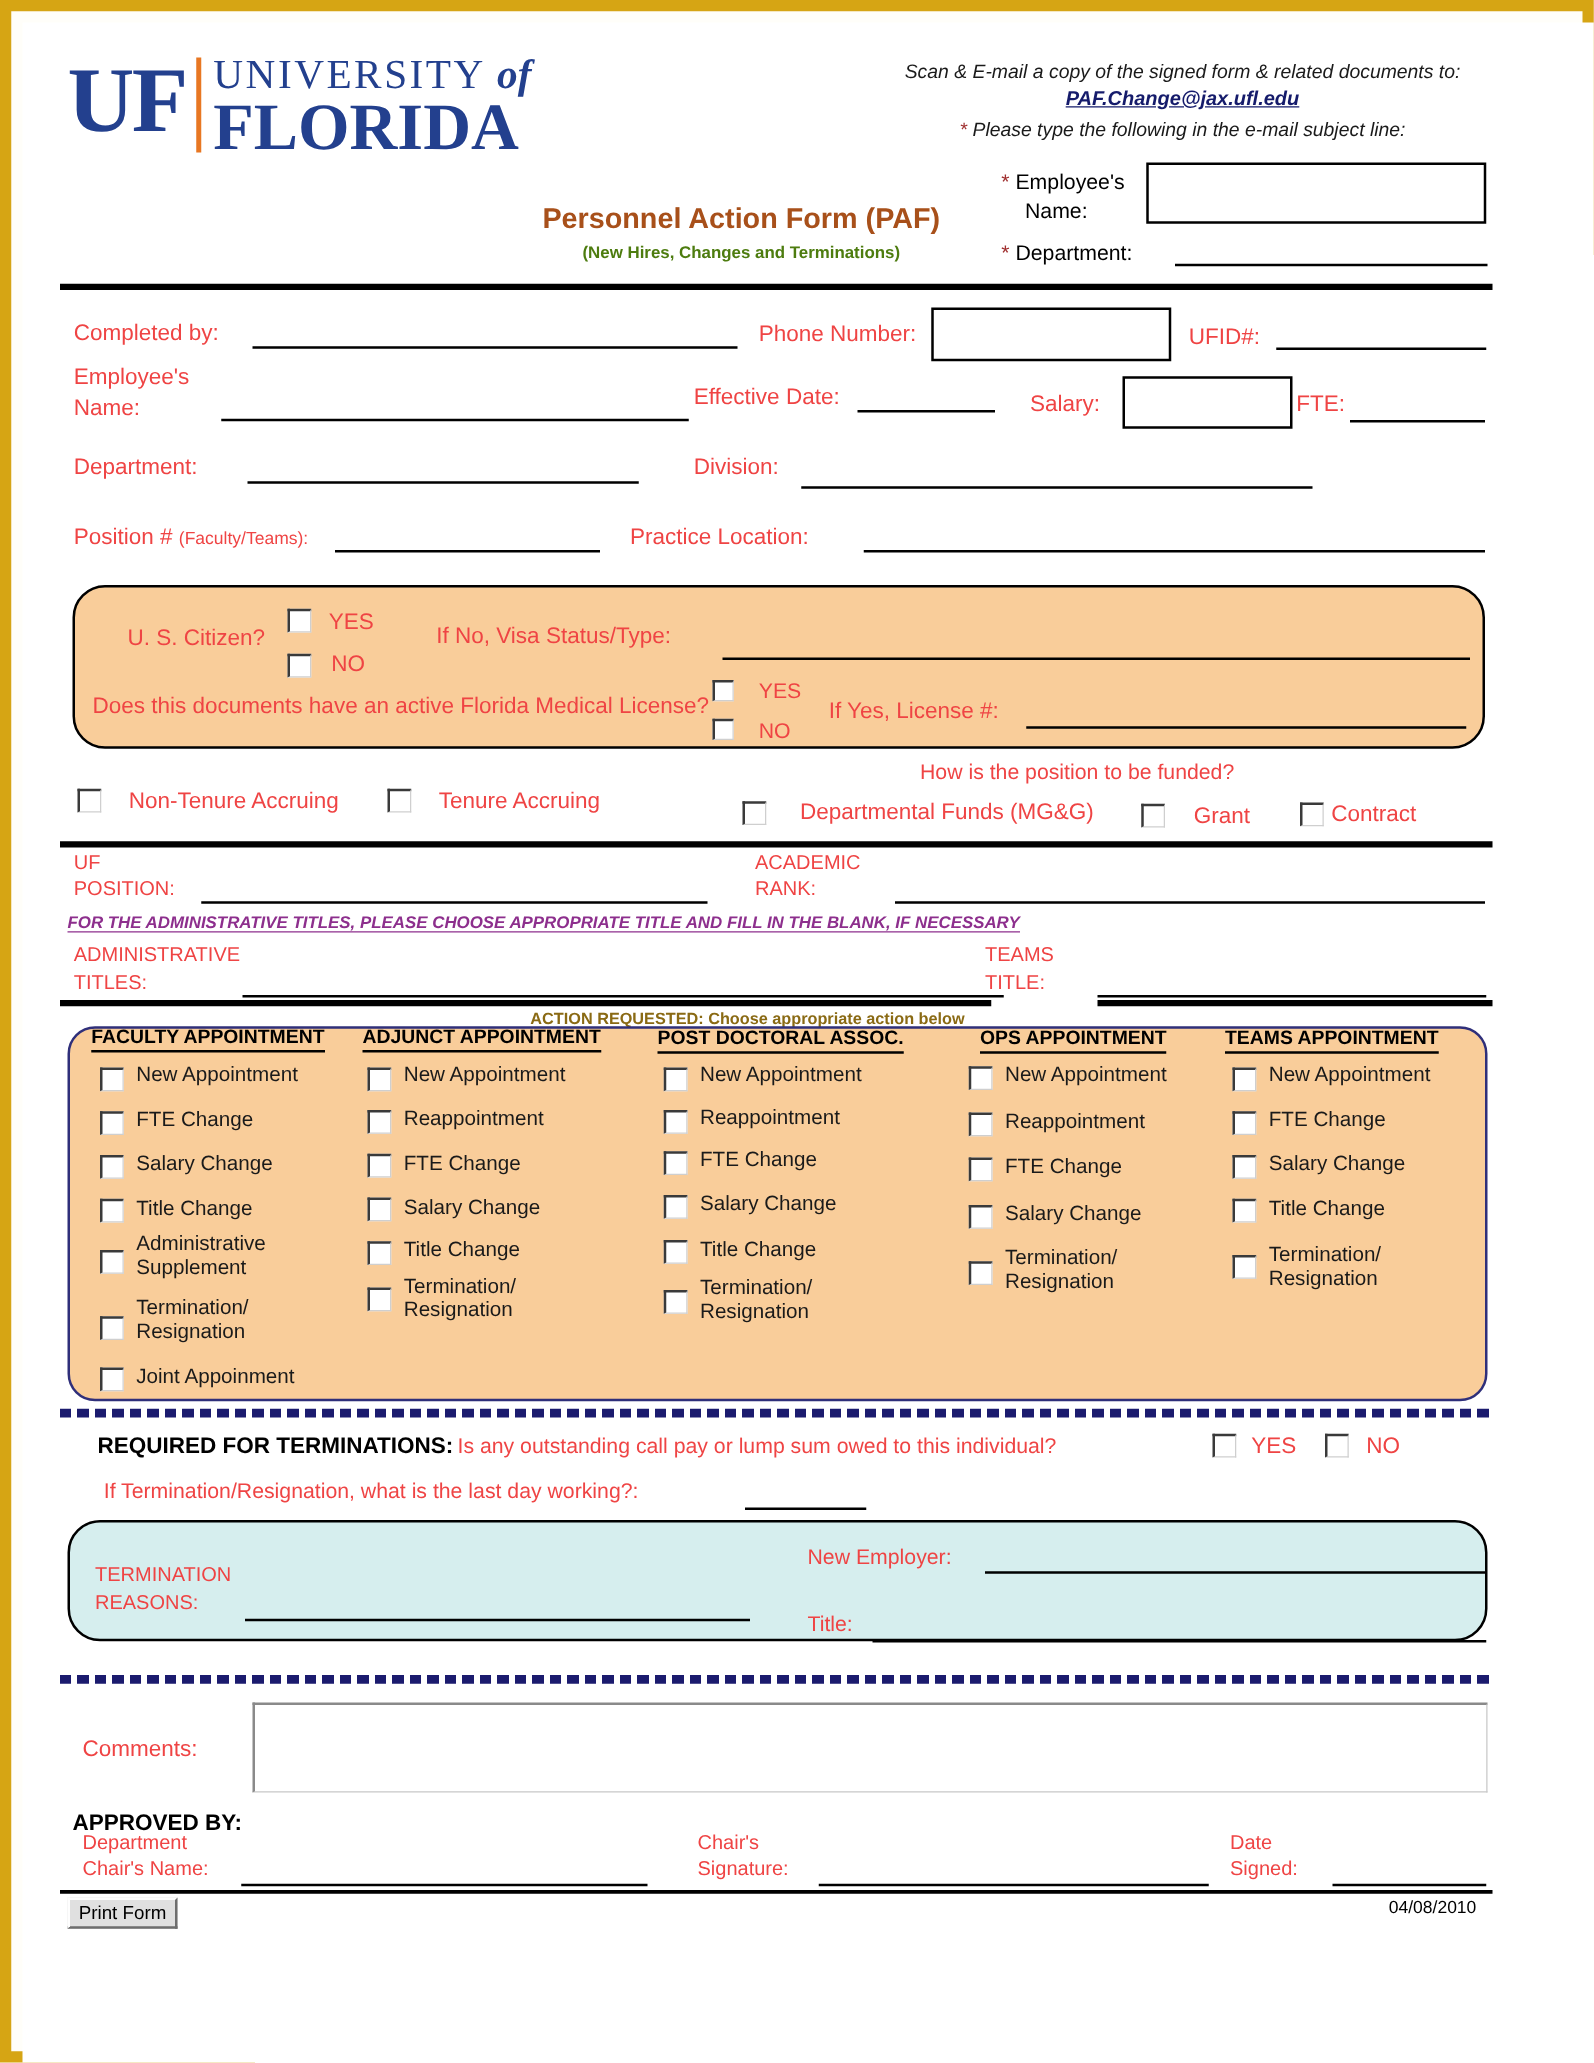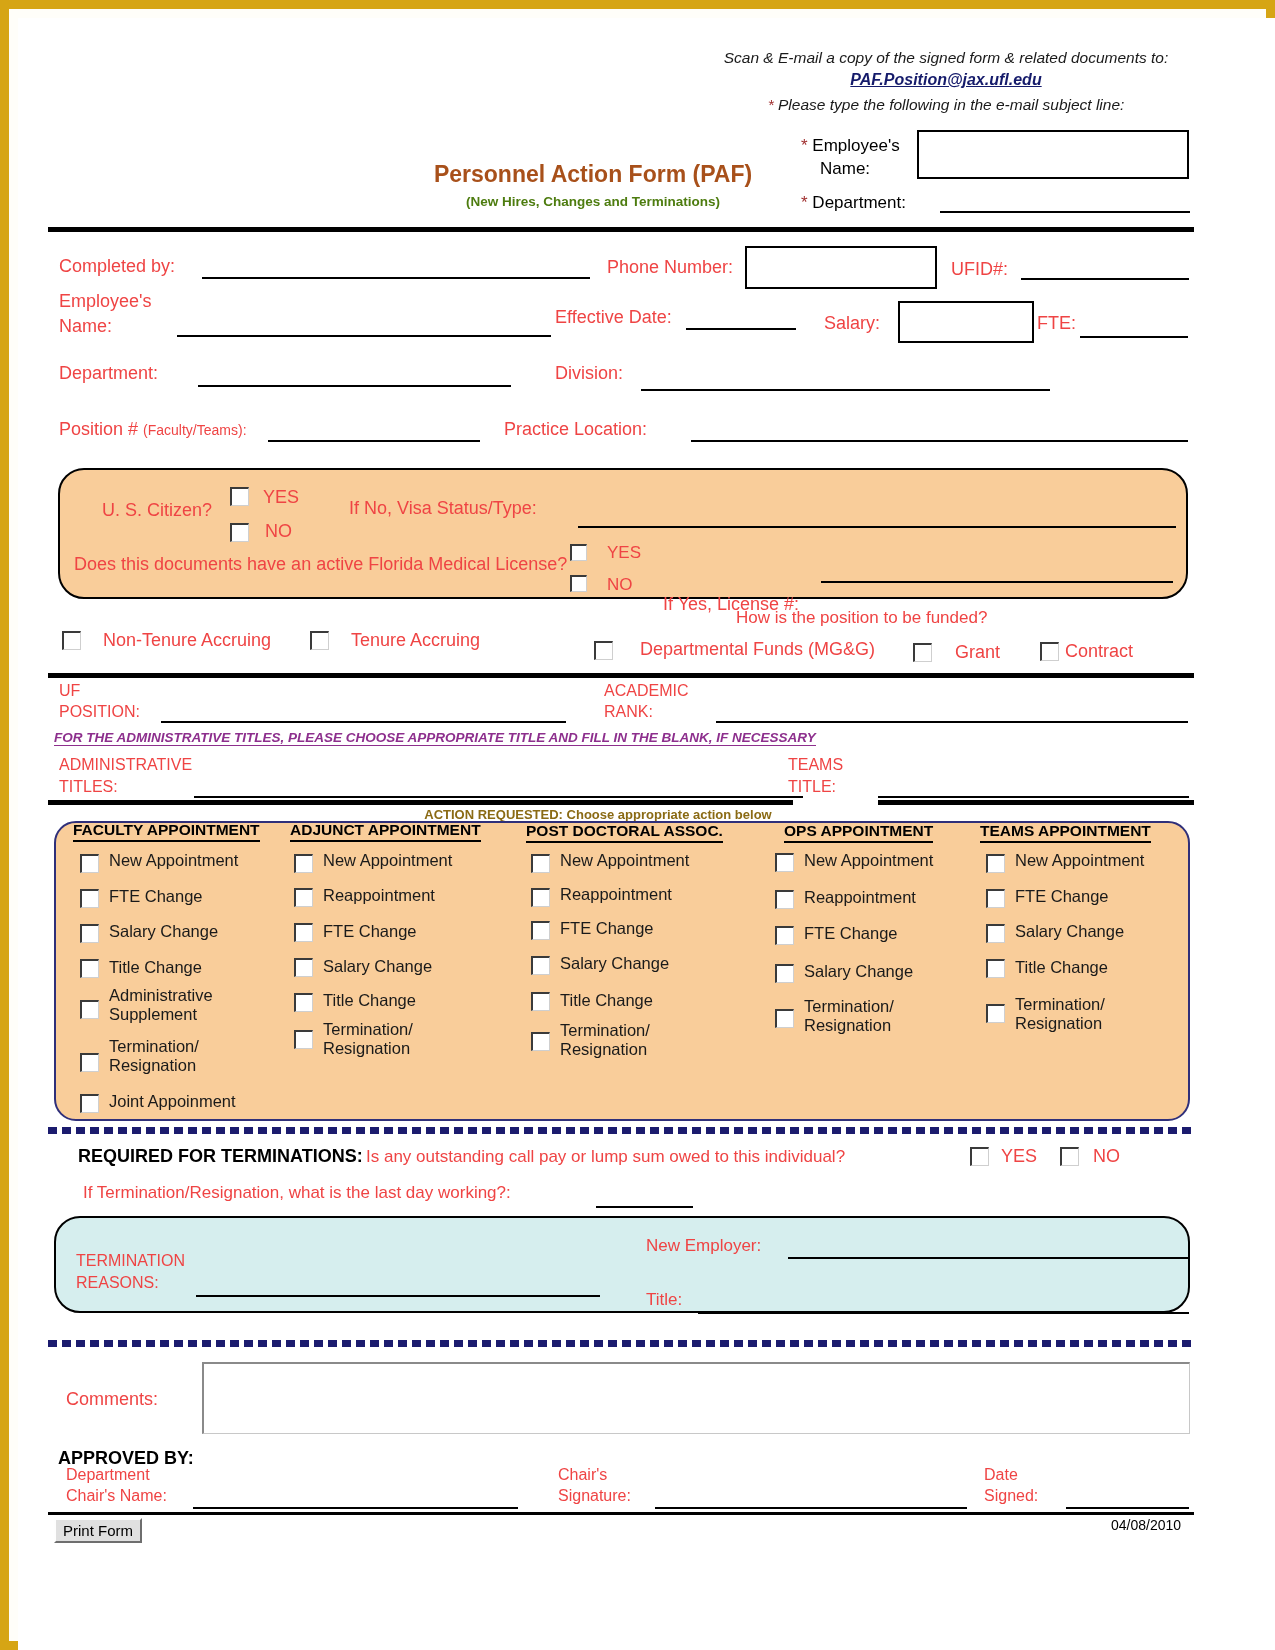--- a/index.html
+++ b/index.html
@@ -124,24 +124,30 @@
     font-size:15px; color:#000; padding:2px 7px; font-family:"Liberation Sans", sans-serif;
   }
   .datestamp{ position:absolute; font-size:14px; color:#000; }
 </style>
 </head>
 <body>
 
 <div class="page-frame">
 <div class="sheet">
 
+  <div class="uf-logo">
+    <span class="uf-mark">UF</span><span class="uf-divider"></span><span class="uf-words">
+      <span class="uf-univ"><span>UNIVERSITY</span> <span class="uf-of">of</span></span><br>
+      <span class="uf-fl">FLORIDA</span>
+    </span>
+  </div>
 
   <div class="scan-note abs" style="left:688px; top:31px; width:480px;">Scan &amp; E-mail a copy of the signed form &amp; related documents to:</div>
   <div class="abs" style="left:688px; top:53px; width:480px; text-align:center;">
-    <span class="email-link">PAF.Position@jax.ufl.edu</span>
+    <span class="email-link">PAF.Change@jax.ufl.edu</span>
   </div>
   <div class="abs scan-note" style="left:688px; top:78px; width:480px;">
     <span class="star">*</span>
     <span>Please type the following in the e-mail subject line:</span>
   </div>
 
   <div class="paf-title" style="left:360px; top:143px; width:430px;">Personnel Action Form (PAF)</div>
   <div class="paf-sub" style="left:360px; top:176px; width:430px;">(New Hires, Changes and Terminations)</div>
 
   <div class="abs" style="left:783px; top:118px; font-size:17px;">
@@ -203,21 +209,21 @@
 
   <div class="abs lbl" style="left:331px; top:480px; font-size:18px;">If No, Visa Status/Type:</div>
   <div class="rule" style="left:560px; top:508px; width:598px;"></div>
 
   <div class="abs lbl" style="left:56px; top:536px; font-size:18px;">Does this documents have an active Florida Medical License?</div>
   <div class="cbx sm" style="left:552px; top:526px;"></div>
   <div class="abs lbl" style="left:589px; top:525px; font-size:17px;">YES</div>
   <div class="cbx sm" style="left:552px; top:557px;"></div>
   <div class="abs lbl" style="left:589px; top:557px; font-size:17px;">NO</div>
 
-  <div class="abs lbl" style="left:645px; top:540px; font-size:18px;margin-top:36px;">If Yes, License #:</div>
+  <div class="abs lbl" style="left:645px; top:540px; font-size:18px;">If Yes, License #:</div>
   <div class="rule" style="left:803px; top:563px; width:352px;"></div>
 
   <div class="abs lbl" style="left:718px; top:590px; font-size:17px;">How is the position to be funded?</div>
 
   <div class="cbx" style="left:44px; top:613px;"></div>
   <div class="abs lbl" style="left:85px; top:612px; font-size:18px;">Non-Tenure Accruing</div>
   <div class="cbx" style="left:292px; top:613px;"></div>
   <div class="abs lbl" style="left:333px; top:612px; font-size:18px;">Tenure Accruing</div>
 
   <div class="cbx" style="left:576px; top:623px;"></div>

